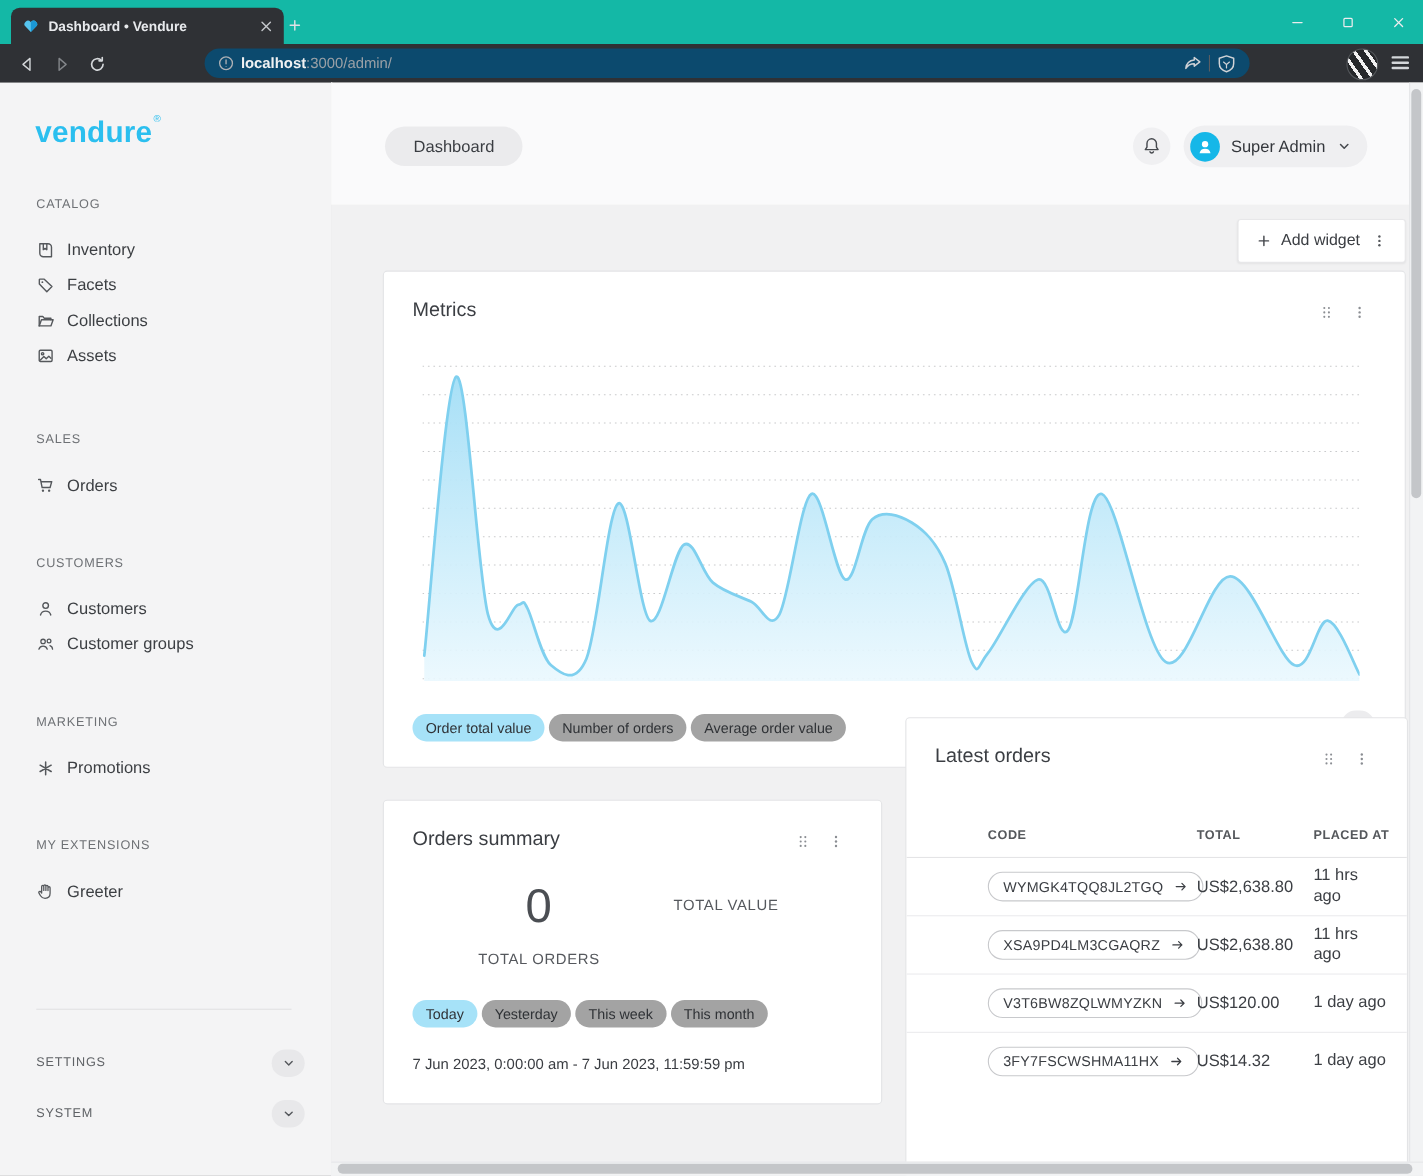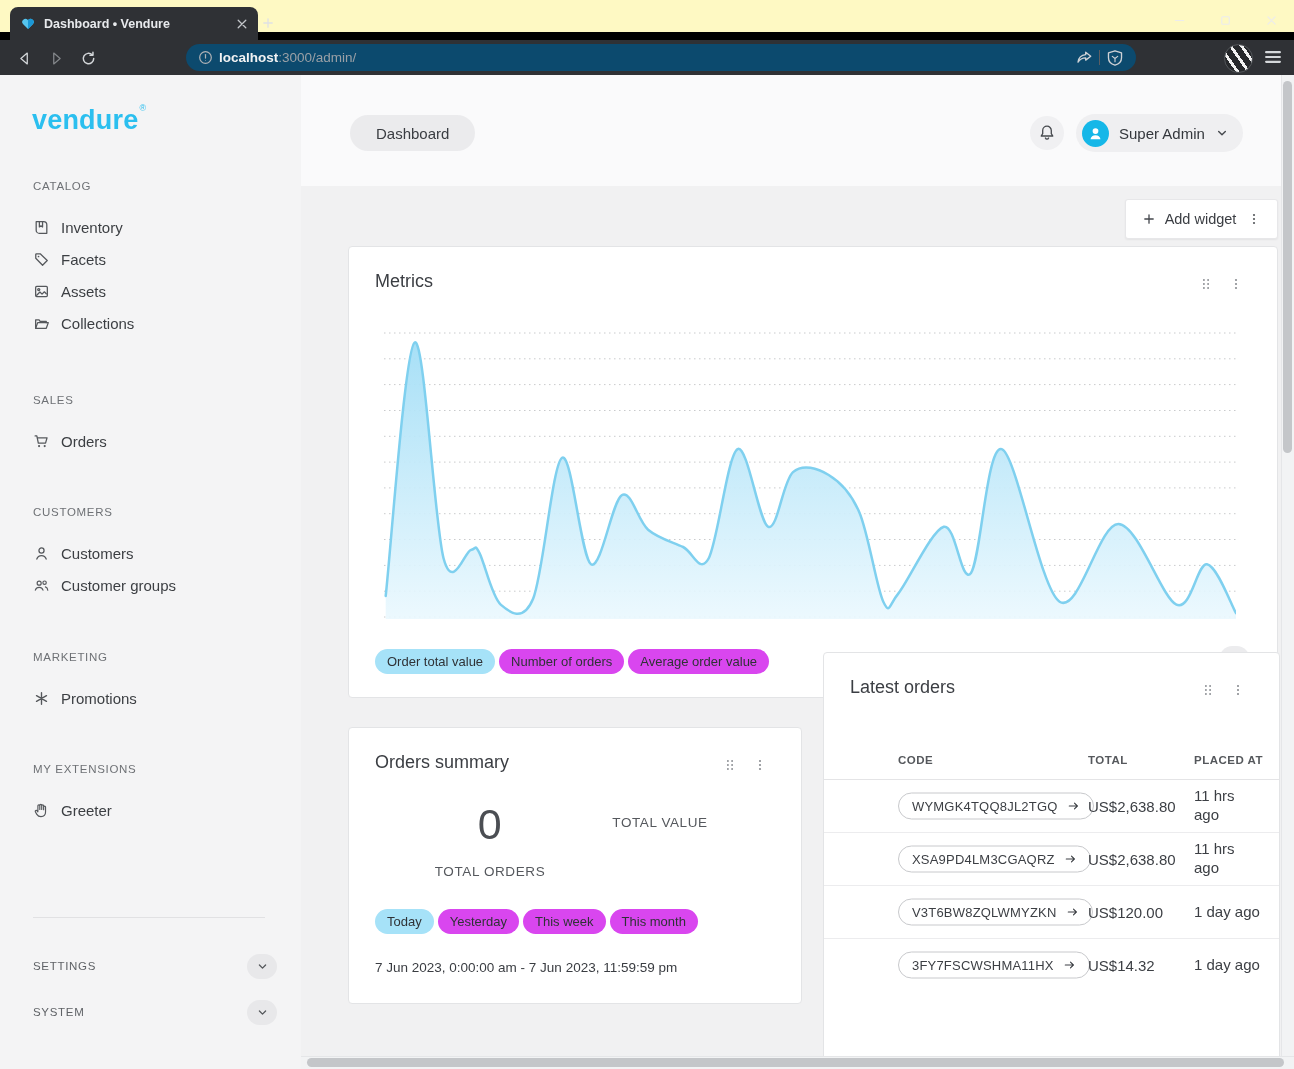--- a/index.html
+++ b/index.html
@@ -1,21 +1,21 @@
 <!DOCTYPE html>
 <html style="--brand: #2bbfef; --chart-line: #7fd0ef; --chart-fill-top: #a3def6; --chart-fill-bottom: #eaf8fe; --chip-active: #a6e2f8; --avatar-bg: #15b7e8;"><head>
 <meta charset="utf-8">
 <style>
   html,body{margin:0;padding:0}
   body{width:1294px;height:1069px;overflow:hidden;background:#000;
        font-family:"Liberation Sans",sans-serif;-webkit-font-smoothing:antialiased}
   .stage{position:relative;width:1294px;height:1069px}
 
   
-  .titlebar{position:absolute;left:0;top:0;right:0;height:32px;background:#fef9c3}
+  .titlebar{position:absolute;left:0;top:0;right:0;height:43px;background:#14b8a6}
   .tab{position:absolute;left:10px;top:7px;width:230px;height:33px;background:#2f3135;
        border-radius:8px 8px 0 0;display:flex;align-items:center;padding:0 8px 0 10px;gap:8px;cursor:default}
   .tab-fav{width:16px;height:16px;flex:0 0 auto}
   .tab-title{flex:1;color:#e8eaed;font-size:12.5px;font-weight:700;white-space:nowrap;overflow:hidden}
   .tab-close{width:16px;height:16px;color:#c3c6ca}
   .newtab{position:absolute;left:256px;top:11px;width:24px;height:24px;color:#dfe1e5;
           display:flex;align-items:center;justify-content:center}
   .newtab svg{width:14px;height:14px}
   .win-controls{position:absolute;right:0;top:0;height:40px;display:flex}
   .win-btn{width:46px;height:40px;display:flex;align-items:center;justify-content:center;color:#ececee}
@@ -87,21 +87,21 @@
 
   .card{position:absolute;background:#fff;border:1px solid #e3e4e6;border-radius:4px;overflow:hidden}
   .card-title{position:absolute;left:26px;top:24px;font-size:18px;color:#3b3e43}
   .card-actions{position:absolute;top:30px;right:34px;display:flex;gap:16px;color:#8b8e93}
   .card-actions .ico{width:14px;height:14px;cursor:pointer}
   .card-actions .ico svg{width:100%;height:100%}
 
   #metrics-card{left:47px;top:171px;width:928px;height:450px}
   #metrics-chart{position:absolute;left:35px;top:84px}
   .chip-row{position:absolute;left:26px;top:402px;display:flex;gap:4px}
-  .chip{height:25px;padding:0 12px;border-radius:13px;background:#d946ef;display:inline-flex;
+  .chip{height:25px;padding:0 12px;border-radius:13px;background:#a3a3a3;display:inline-flex;
         align-items:center;font-size:13px;color:#2f3236;cursor:pointer;white-space:nowrap}
   .chip.active{background:var(--chip-active,#a6e2f8)}
   .refresh-btn{position:absolute;right:27px;top:399px;width:31px;height:27px;border-radius:14px;
                background:#ececee;display:flex;align-items:center;justify-content:center;color:#3c3f44;cursor:pointer}
   .refresh-btn svg{width:14px;height:14px}
 
   #summary-card{left:47px;top:652px;width:452px;height:275px}
   .summary-stats{position:absolute;left:0;right:0;top:72px;display:flex;padding:0 56px;text-align:center}
   .stat{flex:1}
   .stat-value{font-size:43px;color:#4b4e53;letter-spacing:.5px}
@@ -259,35 +259,35 @@
                 <svg viewBox="0 0 16 16" fill="none" stroke="currentColor" stroke-linecap="round" stroke-linejoin="round" stroke-width="1.2">
                   <path d="M2.6 6.8V3.2a.6.6 0 0 1 .6-.6h3.6L13.4 9 9 13.4z"></path>
                   <circle cx="5.2" cy="5.2" r=".8" fill="currentColor" stroke="none"></circle>
                 </svg>
               </span>
               <span>Facets</span>
             </div>
             <div class="side-item">
               <span class="ico">
                 <svg viewBox="0 0 16 16" fill="none" stroke="currentColor" stroke-linecap="round" stroke-linejoin="round" stroke-width="1.2">
+                  <path d="M2.5 12.5v-8h3.2l1 1.4h5.8v1.3"></path>
+                  <path d="M2.5 12.5l1.9-5.3h10l-1.9 5.3z"></path>
+                </svg>
+              </span>
+              <span>Collections</span>
+            </div>
+            <div class="side-item">
+              <span class="ico">
+                <svg viewBox="0 0 16 16" fill="none" stroke="currentColor" stroke-linecap="round" stroke-linejoin="round" stroke-width="1.2">
                   <rect x="2.5" y="3.2" width="11" height="9.6" rx="1"></rect>
                   <circle cx="5.4" cy="6.2" r="1"></circle>
                   <path d="M3.5 11.5l3-3 2 2 2.2-2.2 1.8 1.8"></path>
                 </svg>
               </span>
               <span>Assets</span>
-            </div>
-            <div class="side-item">
-              <span class="ico">
-                <svg viewBox="0 0 16 16" fill="none" stroke="currentColor" stroke-linecap="round" stroke-linejoin="round" stroke-width="1.2">
-                  <path d="M2.5 12.5v-8h3.2l1 1.4h5.8v1.3"></path>
-                  <path d="M2.5 12.5l1.9-5.3h10l-1.9 5.3z"></path>
-                </svg>
-              </span>
-              <span>Collections</span>
             </div>
           </div>
         </div>
         <div class="side-section" style="top: 310px;">
           <div class="side-label">SALES</div>
           <div class="side-items">
             <div class="side-item">
               <span class="ico">
                 <svg viewBox="0 0 16 16" fill="none" stroke="currentColor" stroke-linecap="round" stroke-linejoin="round" stroke-width="1.2">
                   <path d="M2 2.8h1.6L5 9.6h6.8l1.4-5H4.3"></path>

